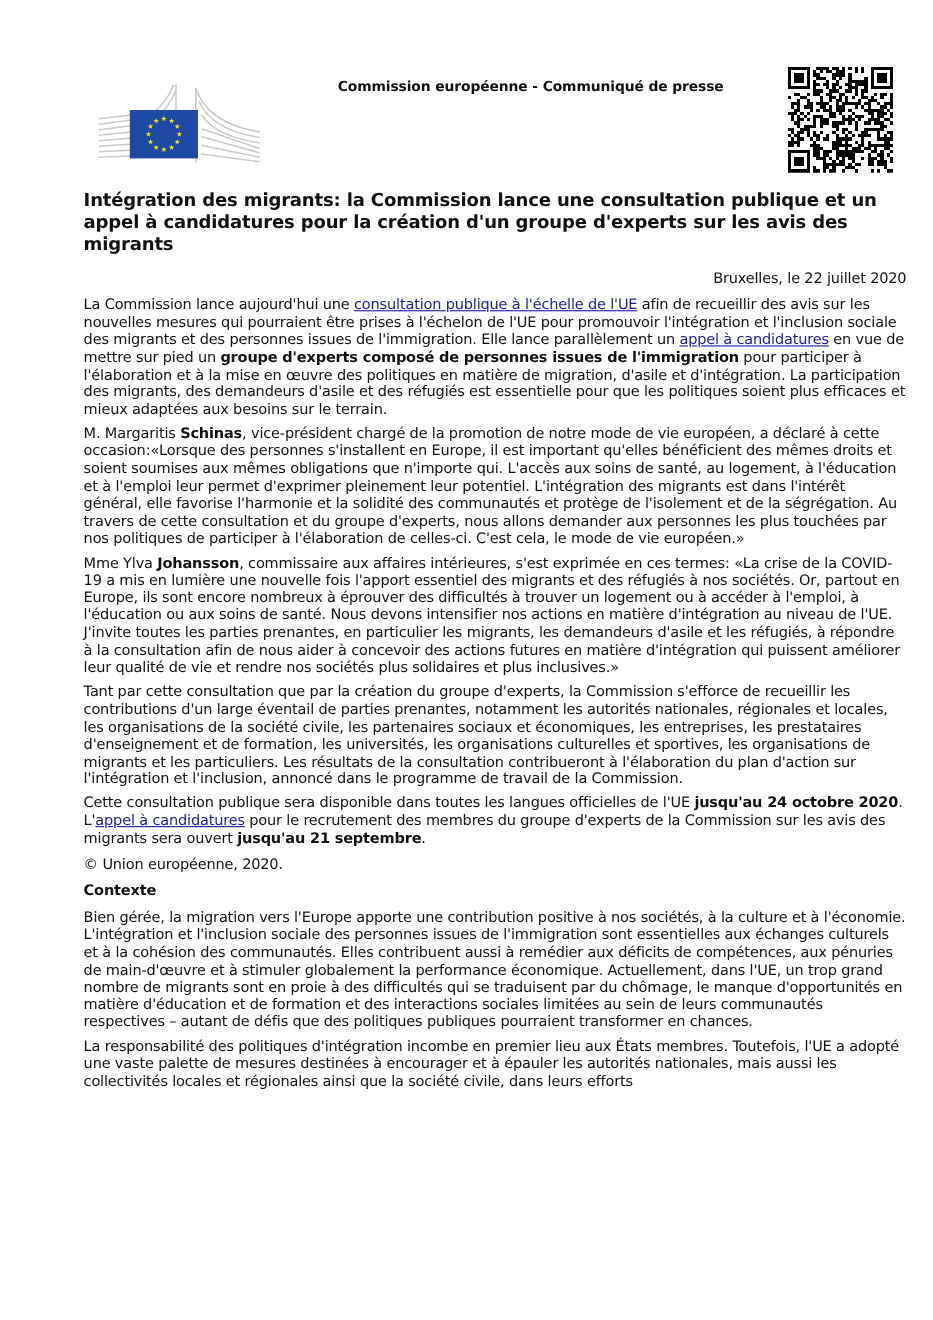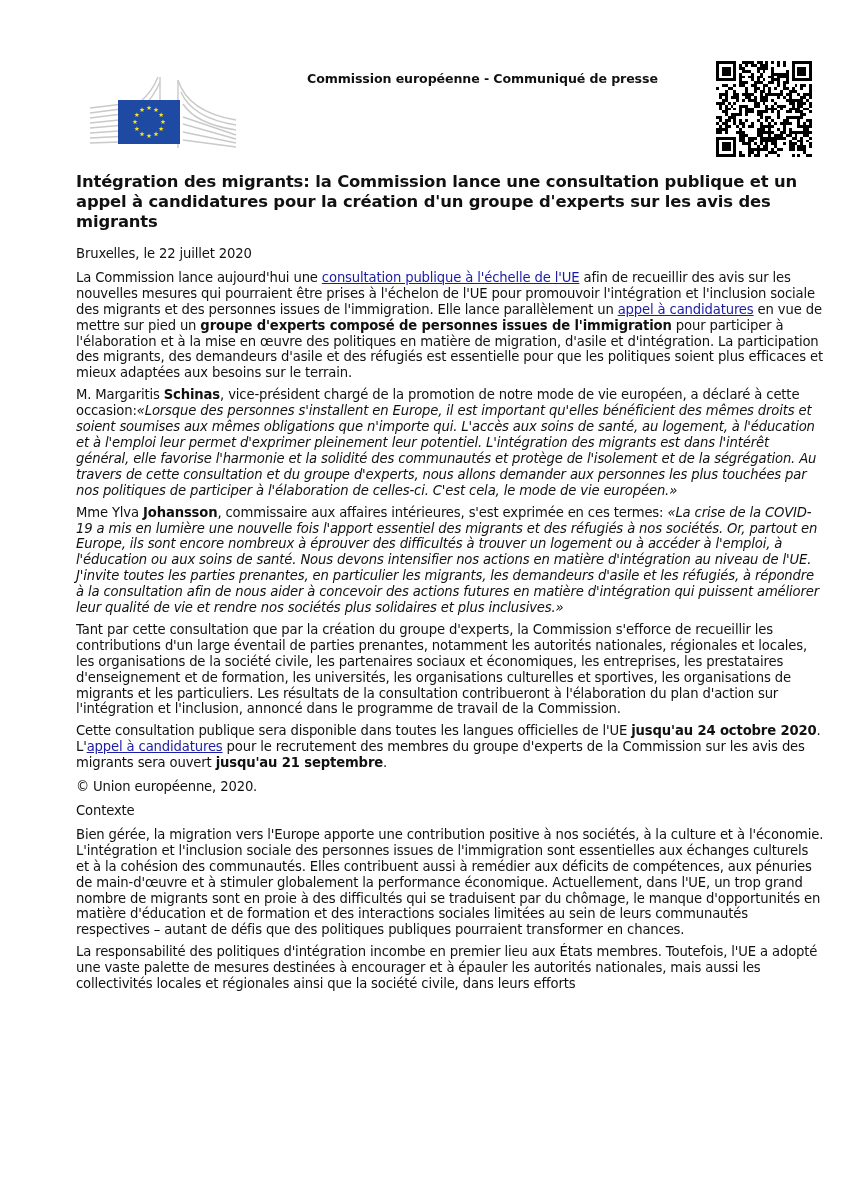--- a/index.html
+++ b/index.html
@@ -8,26 +8,26 @@
   .page { position: absolute; left: 0; top: 0; width: 848px; height: 1200px; margin-left: 24px; }
 
   .logo { position: absolute; left: 64px; top: 72px; width: 150px; height: 80px; }
   .header-title { position: absolute; left: 283px; top: 71px; font-size: 12.6px; font-weight: bold;
                   white-space: nowrap; letter-spacing: -0.1px; width: 395px; overflow: hidden; }
   .qr { position: absolute; left: 692px; top: 61px; width: 96px; height: 96px; }
 
   .content { position: absolute; left: 52px; top: 172px; width: 748px; }
   .title { font-size: 16.4px; font-weight: bold; line-height: 20px; margin: 0 0 14px 0; letter-spacing: -0.15px; }
   p { margin: 0 0 6px 0; font-size: 13.2px; line-height: 15.9px; letter-spacing: -0.15px; }
-  .dateline { margin-bottom: 8px; }
+  .dateline { margin-bottom: 8px; text-align: right; }
   a { color: #1a1aa6; }
-  .q { font-style: italic; }
+  .q { }
   b { font-weight: bold; }
   .copyright { text-align: left; margin: 8px 0 8px 0; }
-  .section-h { font-weight: normal; margin: 0 0 8px 0; }
+  .section-h { font-weight: bold; margin: 0 0 8px 0; }
 </style>
 </head>
 <body>
 
 <div class="page">
 
   <svg class="logo" viewBox="0 0 150 80">
 
     <g stroke="#c9c9c9" stroke-width="1.4" fill="none">
       <path d="M2 36 L52 30"></path>

